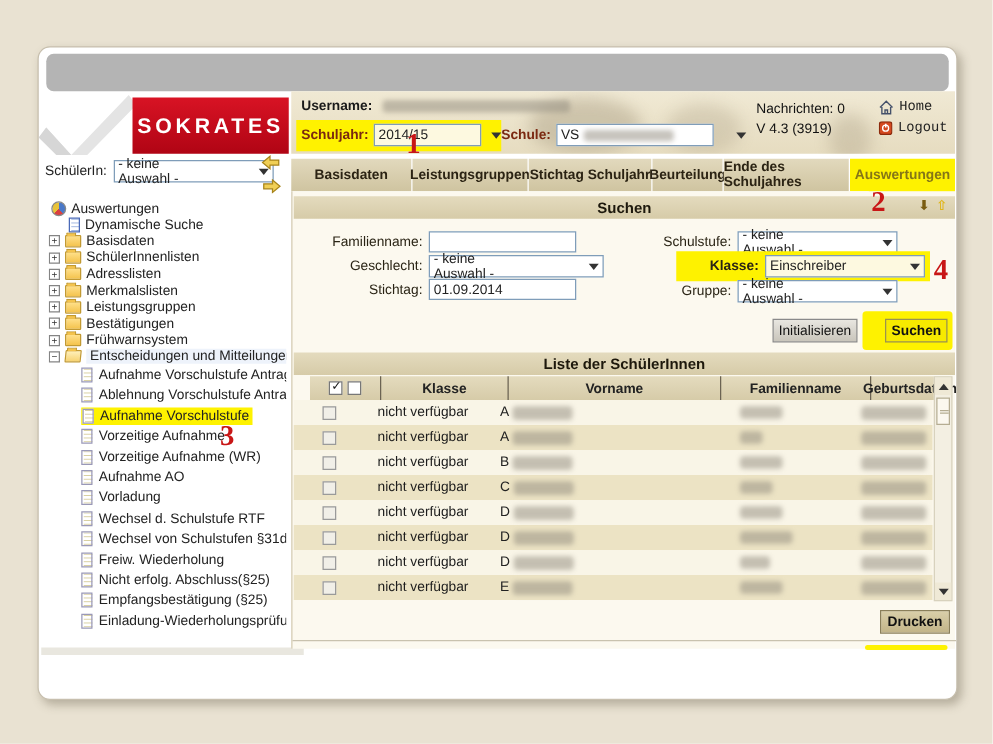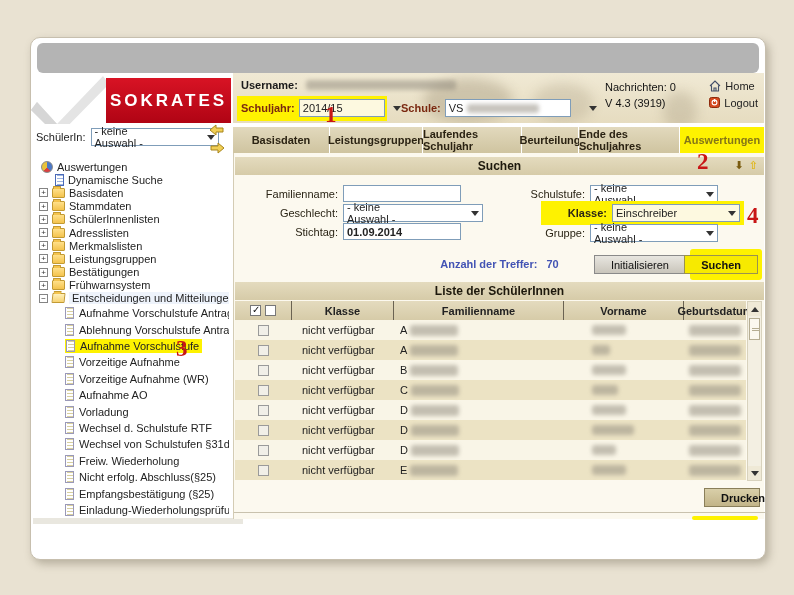--- a/index.html
+++ b/index.html
@@ -15,29 +15,29 @@
   .logo { position:absolute; left:75px; top:40px; width:125px; height:45px; background:linear-gradient(180deg,#d81324,#b00414); color:#fff; font-weight:bold; font-size:17px; letter-spacing:3px; display:flex; align-items:center; justify-content:center; }
   .topbar { position:absolute; left:202px; top:35px; width:531px; height:50px; background:linear-gradient(180deg,#f0e9d4,#e6dcc0); overflow:hidden; }
   .photo-blob { position:absolute; background:#a99d83; filter:blur(6px); opacity:.45; border-radius:50%; }
   .pb1 { left:190px; top:5px; width:90px; height:45px; }
   .pb2 { left:300px; top:10px; width:60px; height:40px; opacity:.3; }
   .pb3 { left:430px; top:18px; width:34px; height:40px; opacity:.35; }
   .blur-blob { background:#8f897c; opacity:.5; filter:blur(2px); border-radius:3px; display:inline-block; }
   .username-row { position:absolute; left:8px; top:6px; display:flex; align-items:center; gap:8px; }
   .username-row b { font-size:11px; color:#1a1a1a; }
   .hl { background:#fff200; }
-  .schuljahr-wrap { position:absolute; left:4px; top:23px; padding:3px 2px 4px 4px; display:flex; align-items:center; gap:4px; }
+  .schuljahr-wrap { position:absolute; left:4px; top:23px; padding:3px 16px 4px 4px; display:flex; align-items:center; gap:4px; }
   .schuljahr-wrap .flabel { color:#7a2810; font-weight:bold; }
   .schule-wrap { position:absolute; left:168px; top:26px; display:flex; align-items:center; gap:4px; }
   .schule-wrap .flabel { color:#7a2810; font-weight:bold; }
   .combo { background:#fff; border:1px solid #7f9db9; height:18px; display:inline-flex; align-items:center; justify-content:space-between; padding:0 3px; font-size:11px;gap:44px; }
   .combo .tri { width:0; height:0; border:4px solid transparent; border-top:5px solid #333; margin-left:6px; position:relative; top:2px; }
   .info-block { position:absolute; left:372px; top:6px; line-height:16px; color:#111; }
   .session-block { position:absolute; right:6px; top:4px; text-align:left; }
-  .session-item { display:flex; align-items:center; gap:4px; height:17px; cursor:pointer; }
+  .session-item { display:flex; align-items:center; gap:4px; height:17px; cursor:pointer;font-family:Liberation Mono, monospace; }
 
   
   .tabbar { position:absolute; left:202px; top:89px; width:531px; height:26px; display:flex; gap:1px; background:#fff; }
   .tab { background:linear-gradient(180deg,#e2d9bd,#cfc4a0); font-weight:bold; color:#2b2313; display:flex; align-items:center; justify-content:center; cursor:pointer; }
   .tab.active { background:#fef200; color:#857617; }
 
   
   .sidebar { position:absolute; left:2px; top:86px; width:198px; height:395px; background:#fff; overflow:hidden; }
   .schuelerin-row { position:absolute; left:3px; top:4px; display:flex; align-items:center; gap:5px; }
   .nav-arrows { position:absolute; right:0px; top:0px; width:22px; height:40px; }
@@ -66,32 +66,32 @@
   .arrow-down, .arrow-up { font-size:11px; line-height:13px; cursor:pointer; }
   .arrow-down { color:#7a5c10; }
   .arrow-up { color:#e0b61a; }
 
   .form { position:absolute; left:1px; top:24px; width:529px; height:70px; }
   .frow { position:absolute; display:flex; align-items:center; }
   .flab { display:inline-block; text-align:right; color:#2a2415; margin-right:5px; }
   .flab-l { width:78px; }
   .flab-r { width:62px; }
   .tinput { background:#fff; border:1px solid #7f9db9; height:17px; width:118px; padding:0 3px; font-size:11px; display:flex; align-items:center; }
-  .tinput.bold { font-weight:bold; }
+  .tinput.bold { font-weight:normal; }
   .klasse-hl { background:#fef200; padding:3px 4px; display:flex; align-items:center; }
 
   .treffer-row { position:absolute; left:1px; top:96px; width:529px; height:32px; }
   .treffer-text { position:absolute; left:0; right:0; top:9px; text-align:center; color:#4253b4; font-weight:bold; }
   .suchen-halo { position:absolute; right:2px; top:0px; width:72px; height:31px; background:#fef200; border-radius:3px; }
-  .btn { border:1px solid #8a8a8a; background:linear-gradient(180deg,#e8e6e0,#c9c5bb); font-size:11px; height:19px; padding:0 16px; cursor:pointer; font-family:inherit; color:#111; }
+  .btn { border:1px solid #8a8a8a; background:linear-gradient(180deg,#e8e6e0,#c9c5bb); font-size:11px; height:19px; padding:0 4px; cursor:pointer; font-family:inherit; color:#111; }
   .btn-init { position:absolute; right:78px; top:6px; }
   .btn-such { position:absolute; right:6px; top:6px; background:#f7ea00; border-color:#9a9250; font-weight:bold; }
 
   .liste-bar { position:absolute; left:1px; top:129px; width:529px; }
-  .thead { position:absolute; left:1px; top:148px; width:511px; height:19px; display:grid; grid-template-columns:57px 102px 170px 120px 62px; background:linear-gradient(180deg,#e4dbbe,#d6cba8); font-weight:bold; }
+  .thead { position:absolute; left:14px; top:148px; width:511px; height:19px; display:grid; grid-template-columns:57px 102px 170px 120px 62px; background:linear-gradient(180deg,#e4dbbe,#d6cba8); font-weight:bold; }
   .thead > div { display:flex; align-items:center; justify-content:center; border-right:1px solid #6b6352; }
   .thead > div:last-child { border-right:none; }
   .cb { width:11px; height:11px; border:1px solid #777; background:#fff; display:inline-block; position:relative; }
   .cb.checked::after { content:"\2713"; position:absolute; left:1px; top:-2px; font-size:10px; color:#111; }
   .cb.row { background:#f1efe8; border-color:#9a9a9a; }
   .tbody { position:absolute; left:1px; top:167px; width:511px; }
   .trow { height:20px; display:grid; grid-template-columns:57px 102px 170px 120px 62px; align-items:center; }
   .trow:nth-child(even) { background:#ece3c4; }
   .trow:nth-child(odd) { background:#f9f5e7; }
   .cell-cb { display:flex; justify-content:center; }
@@ -185,21 +185,21 @@
           <rect x="5" y="2" width="1.2" height="3" fill="#fff"></rect>
         </svg>
         <span>Logout</span>
       </div>
     </div>
   </div>
 
   <div class="tabbar">
     <div class="tab" style="width:96px;">Basisdaten</div>
     <div class="tab" style="width:92px;">Leistungsgruppen</div>
-    <div class="tab" style="width:98px;">Laufendes Schuljahr</div>
+    <div class="tab" style="width:98px;">Stichtag Schuljahr</div>
     <div class="tab" style="width:56px;">Beurteilung</div>
     <div class="tab" style="width:100px;">Ende des Schuljahres</div>
     <div class="tab active" style="width:84px;">Auswertungen</div>
   </div>
   <div class="yellow-ext" style="left:664px;top:115px;width:69px;height:4px;"></div>
 
   <div class="sidebar">
     <div class="schuelerin-row">
       <span>SchülerIn:</span>
       <span class="combo" style="width:128px;">
@@ -226,25 +226,20 @@
         <span>Dynamische Suche</span>
       </div>
       <div class="titem">
           <span class="plusbox plus"></span>
           <span class="folder"></span>
           <span>Basisdaten</span>
         </div>
       <div class="titem">
           <span class="plusbox plus"></span>
           <span class="folder"></span>
-          <span>Stammdaten</span>
-        </div>
-      <div class="titem">
-          <span class="plusbox plus"></span>
-          <span class="folder"></span>
           <span>SchülerInnenlisten</span>
         </div>
       <div class="titem">
           <span class="plusbox plus"></span>
           <span class="folder"></span>
           <span>Adresslisten</span>
         </div>
       <div class="titem">
           <span class="plusbox plus"></span>
           <span class="folder"></span>
@@ -373,41 +368,37 @@
       <div class="frow" style="left:288px;top:47px;">
         <span class="flab flab-r">Gruppe:</span>
         <span class="combo" style="width:128px;">
           <span>- keine Auswahl -</span>
           <span class="tri"></span>
         </span>
       </div>
     </div>
 
     <div class="treffer-row">
-      <div class="treffer-text">
-        <span>Anzahl der Treffer:</span>
-        <span style="margin-left:6px;">70</span>
-      </div>
       <div class="suchen-halo"></div>
       <button class="btn btn-init">Initialisieren</button>
       <button class="btn btn-such">Suchen</button>
     </div>
 
     <div class="section-bar liste-bar">
       <span>Liste der SchülerInnen</span>
     </div>
 
     <div class="thead">
       <div style="gap:4px;">
         <span class="cb checked"></span>
         <span class="cb"></span>
       </div>
       <div>Klasse</div>
+      <div>Vorname</div>
       <div>Familienname</div>
-      <div>Vorname</div>
       <div>Geburtsdatum</div>
     </div>
 
     <div class="tbody">
       <div class="trow">
           <div class="cell-cb">
             <span class="cb row"></span>
           </div>
           <div class="cell-klasse">nicht verfügbar</div>
           <div class="cell-fam">

